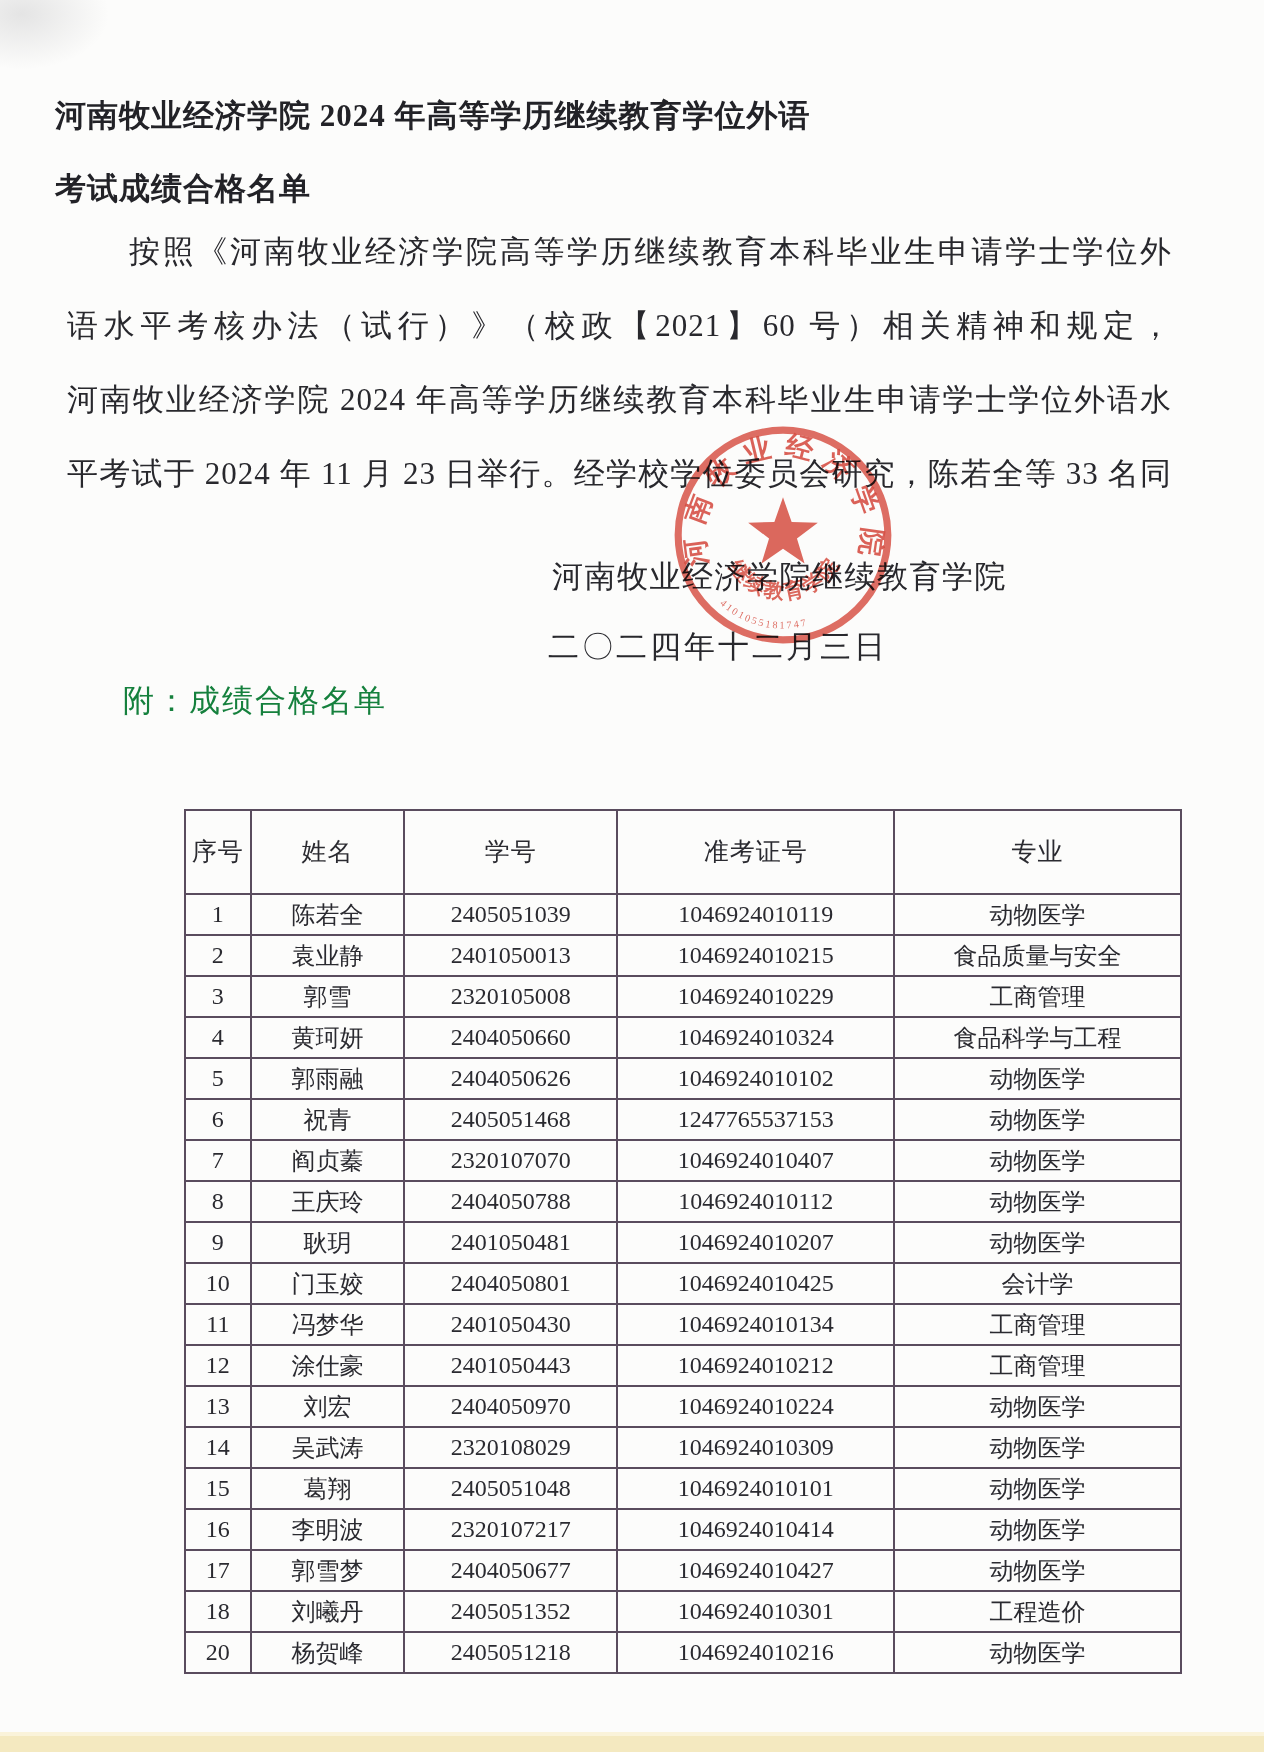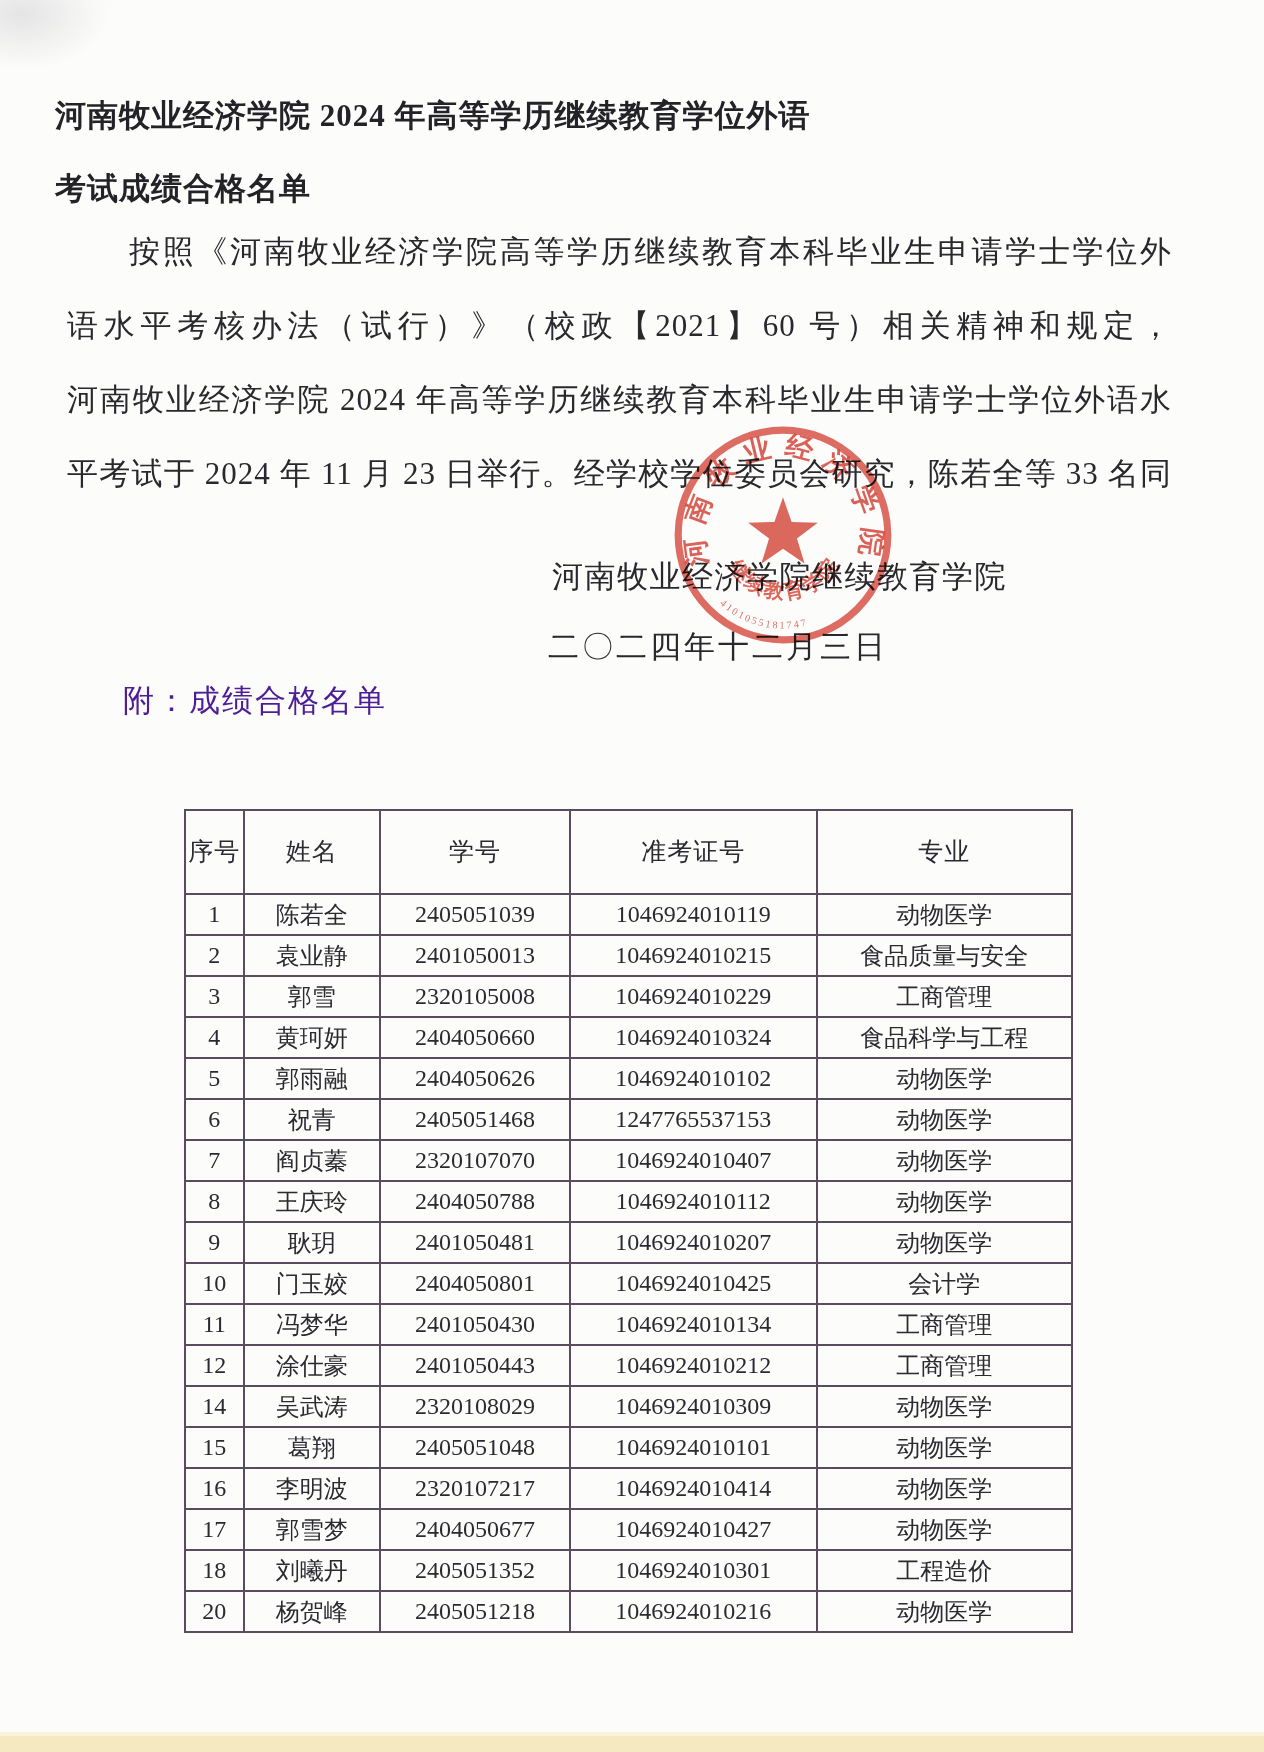--- a/index.html
+++ b/index.html
@@ -23,26 +23,26 @@
 
   .para{position:absolute;left:67px;top:215px;width:1105px;
     font-size:31px;letter-spacing:1px;color:#28282d;}
   .para .pline{height:74px;line-height:74px;white-space:nowrap;
     text-align:justify;text-align-last:justify;}
   .para .pline.first{padding-left:62px;text-align-last:justify;}
   .para .pline.last{text-align-last:left;}
 
   .signature{position:absolute;left:552px;top:556px;font-size:31px;letter-spacing:1.5px;color:#28282d;}
   .doc-date{position:absolute;left:548px;top:626px;font-size:31px;letter-spacing:3px;color:#28282d;}
-  .attachment{position:absolute;left:123px;top:680px;font-size:31px;letter-spacing:2px;color:#4c1d95;}
+  .attachment{position:absolute;left:123px;top:680px;font-size:31px;letter-spacing:2px;color:#15803d;}
 
   .seal{position:absolute;left:668px;top:420px;width:230px;height:230px;
     mix-blend-mode:multiply;opacity:.9;}
 
-  table.score{position:absolute;left:184px;top:809px;width:889px;
+  table.score{position:absolute;left:184px;top:809px;width:998px;
     border-collapse:collapse;table-layout:fixed;
     font-size:24px;color:#2a2a30;}
   table.score th,table.score td{
     border:2px solid #5a4c5e;text-align:center;vertical-align:middle;
     font-weight:normal;padding:0;overflow:hidden;}
   table.score thead tr{height:84px;}
   table.score thead th{font-size:25px;letter-spacing:1px;line-height:32px;}
   table.score tbody tr{height:41px;}
   table.score{border:2.5px solid #474051;}
   col.c-no{width:6.6%;}col.c-name{width:15.4%;}col.c-sid{width:21.4%;}
@@ -185,20 +185,27 @@
         <td>工商管理</td>
       </tr>
         <tr style="">
         <td>12</td>
         <td>涂仕豪</td>
         <td>2401050443</td>
         <td>1046924010212</td>
         <td>工商管理</td>
       </tr>
         <tr style="">
+        <td>13</td>
+        <td>刘宏</td>
+        <td>2404050970</td>
+        <td>1046924010224</td>
+        <td>动物医学</td>
+      </tr>
+        <tr style="">
         <td>14</td>
         <td>吴武涛</td>
         <td>2320108029</td>
         <td>1046924010309</td>
         <td>动物医学</td>
       </tr>
         <tr style="">
         <td>15</td>
         <td>葛翔</td>
         <td>2405051048</td>

